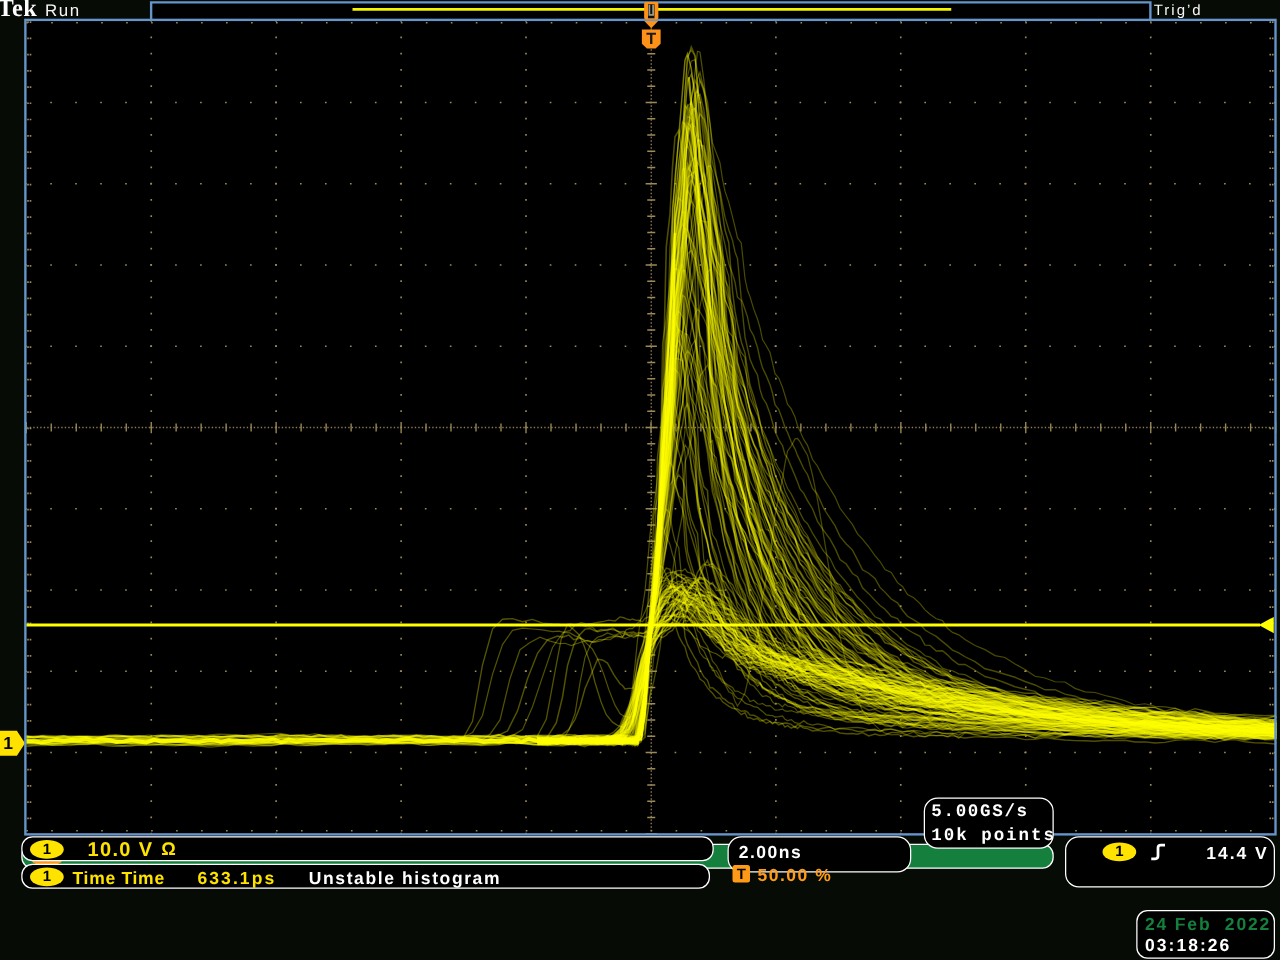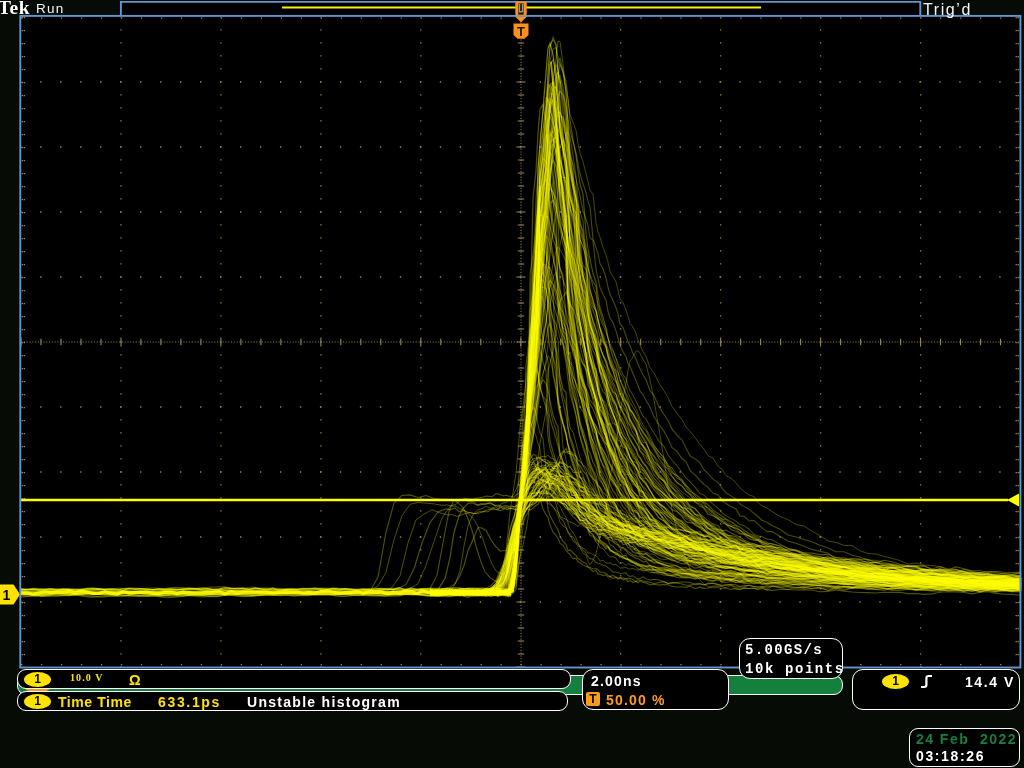--- a/index.html
+++ b/index.html
@@ -221,40 +221,40 @@
 <path d="M120.9,15.9 V1.9 H920.3 V15.9" fill="none" stroke="#6595ca" stroke-width="1.9"></path>
 <line x1="282" y1="7.5" x2="761" y2="7.5" stroke="#f4f400" stroke-width="2.2"></line>
 <rect x="515.3" y="1.5" width="11.4" height="14" rx="1.5" fill="#ff9018"></rect>
 <rect x="518.4" y="3.4" width="5.2" height="11.2" fill="#10100a"></rect>
 <path d="M519.5,3.8 V11.8 H522.5 V3.8" fill="none" stroke="#99998a" stroke-width="1.4"></path>
 
 </svg>
 
 <div class="txt" style="left:-2px;top:-3px;font-family:'Liberation Serif',serif;font-weight:bold;font-size:19.5px;color:#fff;letter-spacing:0.4px;">Tek</div>
 <div class="txt" style="left:36px;top:0.5px;font-size:13.5px;color:#f6f6f6;letter-spacing:1.3px;">Run</div>
-<div class="txt" style="left:923px;top:0.5px;font-size:16px;color:#f6f6f6;letter-spacing:1.6px;">Trig’d</div>
+<div class="txt" style="left:923px;top:0.5px;font-size:12px;color:#f6f6f6;letter-spacing:1.6px;">Trig’d</div>
 
 <div class="rbox" style="left:17px;top:646.5px;width:826px;height:20px;background:#15803d;margin-top:28px;">
   <div class="badge obadge" style="left:6px;top:2px;">RF</div>
 </div>
 
 <div class="rbox" style="left:17px;top:669px;width:554px;height:20px;">
   <div class="badge ybadge" style="left:6px;top:2px;">1</div>
-  <div class="txt b" style="left:52px;top:2px;font-size:10px;color:#ffe300;letter-spacing:1.08px;font-family:Liberation Serif, serif;">10.0 V</div>
+  <div class="txt b" style="left:52px;top:2px;font-size:16px;color:#ffe300;letter-spacing:1.08px;">10.0 V</div>
   <div class="txt b" style="left:111px;top:1.5px;font-size:14.5px;color:#ffe300;">Ω</div>
 </div>
 
 <div class="rbox" style="left:17px;top:691px;width:551px;height:20px;">
   <div class="badge ybadge" style="left:6px;top:2px;">1</div>
   <div class="txt b" style="left:40px;top:2px;font-size:14px;color:#ffe300;letter-spacing:0.57px;">Time Time</div>
   <div class="txt b" style="left:140px;top:2px;font-size:14px;color:#ffe300;letter-spacing:1.66px;">633.1ps</div>
   <div class="txt b" style="left:229px;top:2px;font-size:14px;color:#fff;letter-spacing:1.29px;">Unstable histogram</div>
 </div>
 
-<div class="rbox" style="left:582px;top:669px;width:147px;height:41px;border-radius:11px;">
+<div class="rbox" style="left:582px;top:669px;width:147px;height:29px;border-radius:11px;">
   <div class="txt b" style="left:8px;top:2.5px;font-size:14px;color:#fff;letter-spacing:1.2px;">2.00ns</div>
   <div class="abs" style="left:3px;top:22px;width:14px;height:14px;background:#ff9a18;border-radius:2px;color:#000;font-weight:bold;font-size:12px;text-align:center;line-height:14px;">T</div>
   <div class="txt b" style="left:23px;top:21.5px;font-size:14px;color:#ff9d18;letter-spacing:1.2px;">50.00 %</div>
 </div>
 
 <div class="rbox" style="left:739px;top:638px;width:104px;height:41px;border-radius:11px;font-family:Liberation Mono, monospace;">
   <div class="txt b" style="left:5px;top:2.5px;font-size:14px;color:#fff;letter-spacing:1.35px;">5.00GS/s</div>
   <div class="txt b" style="left:5px;top:21.5px;font-size:14px;color:#fff;letter-spacing:1.58px;text-align:center;">10k points</div>
 </div>
 

